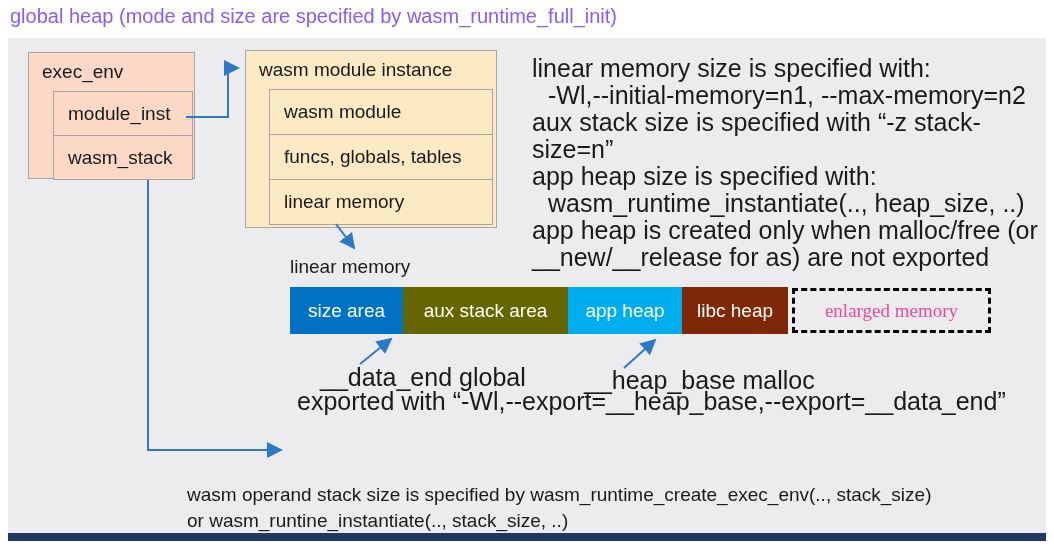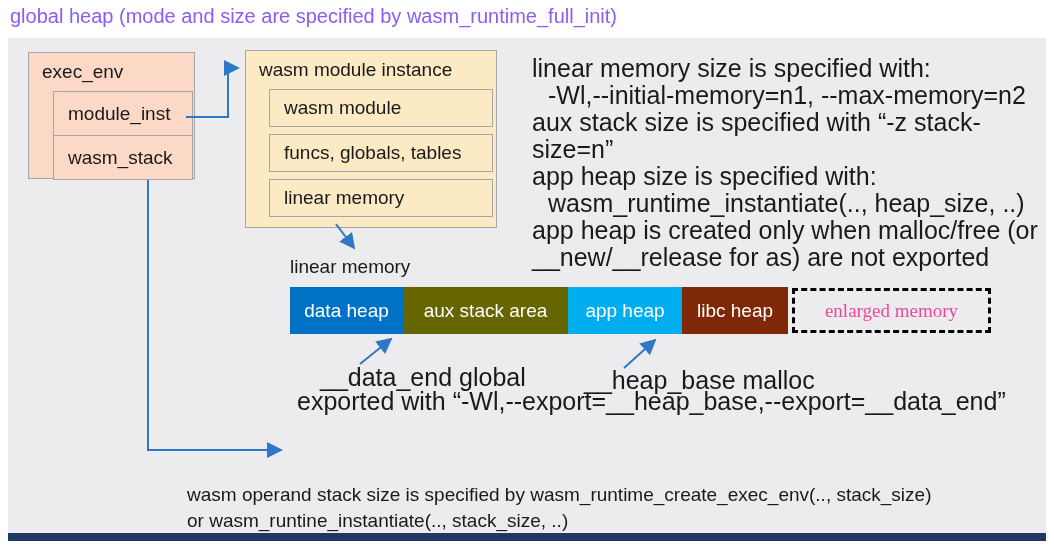--- a/index.html
+++ b/index.html
@@ -10,21 +10,21 @@
   }
   .panel{position:absolute;left:8px;top:38px;width:1038px;height:495px;background:#ECECEE;}
   .bottom-strip{position:absolute;left:8px;top:533px;width:1038px;height:8px;background:#1F3864;}
   .title{position:absolute;left:10px;top:5px;font-size:20px;color:#8b5cf6;}
   .box{position:absolute;border:1px solid #A6A6A6;box-sizing:border-box;}
   .box .hdr{height:38px;display:flex;align-items:center;padding-left:13px;font-size:19px;}
   .box .row{position:absolute;border:1px solid #A6A6A6;box-sizing:border-box;display:flex;align-items:center;padding-left:14px;font-size:19px;}
   .exec{left:28px;top:52px;width:167px;height:127px;background:#FBD9C6;}
   .exec .row{left:24px;right:1px;height:45px;background:#FBD9C6;}
   .mod{left:245px;top:50px;width:252px;height:178px;background:#FBEAC3;}
-  .mod .row{left:23px;right:3px;height:38px;background:#FBEAC3;text-align:right;}
+  .mod .row{left:23px;right:3px;height:46px;background:#FBEAC3;text-align:right;}
   .notes{position:absolute;left:532px;top:55px;width:512px;font-size:25px;line-height:27px;}
   .notes .indent{padding-left:16px;}
   .lm-label{position:absolute;left:290px;top:256px;font-size:19px;}
   .seg{position:absolute;top:287px;height:47px;display:flex;align-items:center;justify-content:center;
        color:#fff;font-size:19px;box-sizing:border-box;}
   .enlarged{position:absolute;left:792px;top:288px;width:199px;height:45px;border:3px dashed #000;
        box-sizing:border-box;display:flex;align-items:center;justify-content:center;font-size:19px;}
   .ann{position:absolute;font-size:25px;}
   .opstack{position:absolute;left:288px;top:428px;width:502px;height:44px;display:flex;align-items:center;
        justify-content:center;color:#fff;font-size:19px;}
@@ -59,21 +59,21 @@
     <div class="indent">-Wl,--initial-memory=n1, --max-memory=n2</div>
     <div>aux stack size is specified with “-z stack-size=n”</div>
     <div>app heap size is specified with:</div>
     <div class="indent">wasm_runtime_instantiate(.., heap_size, ..)</div>
     <div>app heap is created only when malloc/free (or</div>
     <div>__new/__release for as) are not exported</div>
   </div>
 
   <div class="lm-label">linear memory</div>
 
-  <div class="seg" style="left: 290px; width: 113px; background-color: rgb(0, 114, 198);">data heap</div>
+  <div class="seg" style="left: 290px; width: 113px; background-color: rgb(0, 114, 198);">size area</div>
   <div class="seg" style="left: 403px; width: 165px; background-color: rgb(102, 102, 0);">aux stack area</div>
   <div class="seg" style="left: 568px; width: 114px; background-color: rgb(0, 174, 239);">app heap</div>
   <div class="seg" style="left: 682px; width: 106px; background-color: rgb(126, 40, 7);">libc heap</div>
   <div class="enlarged" style="color: #ec4899; font-family: Liberation Serif, serif;">enlarged memory</div>
 
   <div class="ann" style="left:320px;top:363px;">__data_end global</div>
   <div class="ann" style="left:584px;top:366px;">__heap_base malloc</div>
   <div class="ann" style="left:297px;top:387px;">exported with “-Wl,--export=__heap_base,--export=__data_end”</div>
 
 

